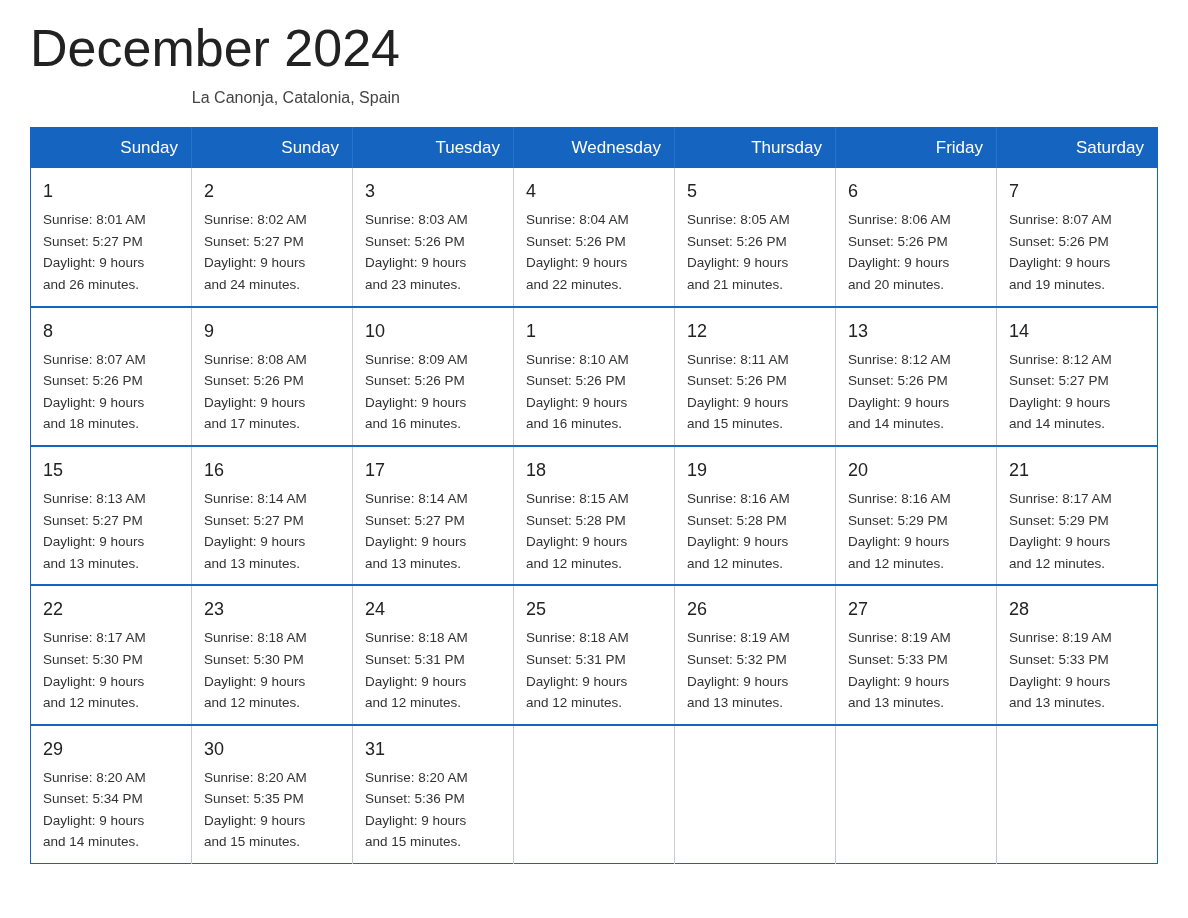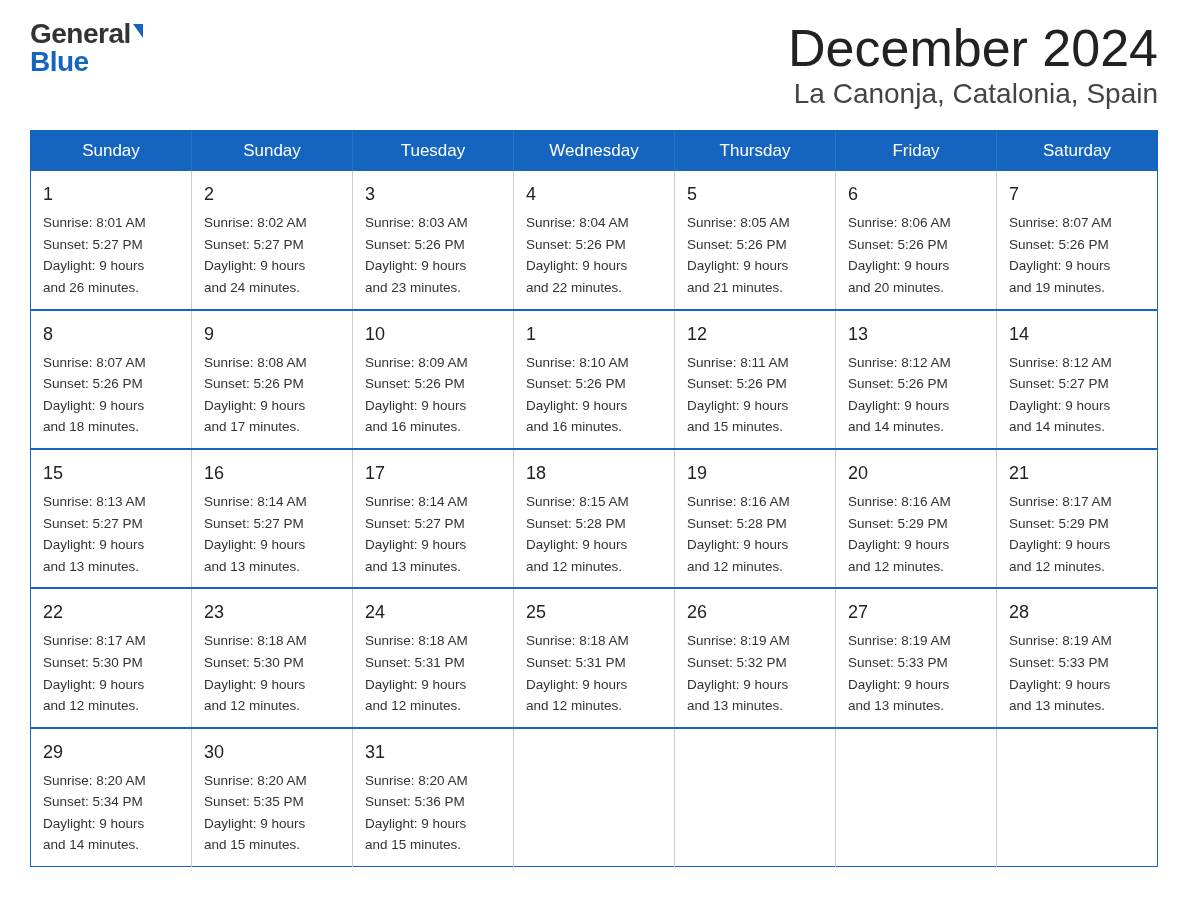--- a/index.html
+++ b/index.html
@@ -53,35 +53,35 @@
     .title-block {
       text-align: right;
     }
     .title-block h1 {
       font-size: 52px;
       font-weight: normal;
       color: #222;
       line-height: 1.1;
     }
     .title-block h2 {
-      font-size: 28px;
+      font-size: 16px;
       font-weight: normal;
       color: #444;
-      margin-top: 1px;
+      margin-top: 12px;
     }
     .calendar {
       width: 100%;
       border-collapse: collapse;
       border: 1px solid #1565c0;
     }
     .calendar thead tr th {
       background: #1565c0;
       color: #fff;
-      padding: 10px 20px;
-      text-align: center;
+      padding: 10px 13px;
+      text-align: right;
       font-size: 17px;
       font-weight: normal;
       border-right: 1px solid #2176c7;
     }
     .calendar thead tr th:last-child {
       border-right: none;
     }
     .calendar tbody tr {
       border-bottom: 2px solid #1565c0;
     }
@@ -112,27 +112,20 @@
       line-height: 1.6;
     }
     .empty-cell {
       background: #fff;
     }
   </style>
 </head>
 <body>
 
 <div class="header">
-  <div class="logo">
-    <div class="logo-row">
-      <span class="logo-general">General</span>
-      <span class="logo-triangle"></span>
-    </div>
-    <span class="logo-blue">Blue</span>
-  </div>
   <div class="title-block">
     <h1>December 2024</h1>
     <h2>La Canonja, Catalonia, Spain</h2>
   </div>
 </div>
 
 <table class="calendar">
   <thead>
     <tr>
     <th>Sunday</th>

